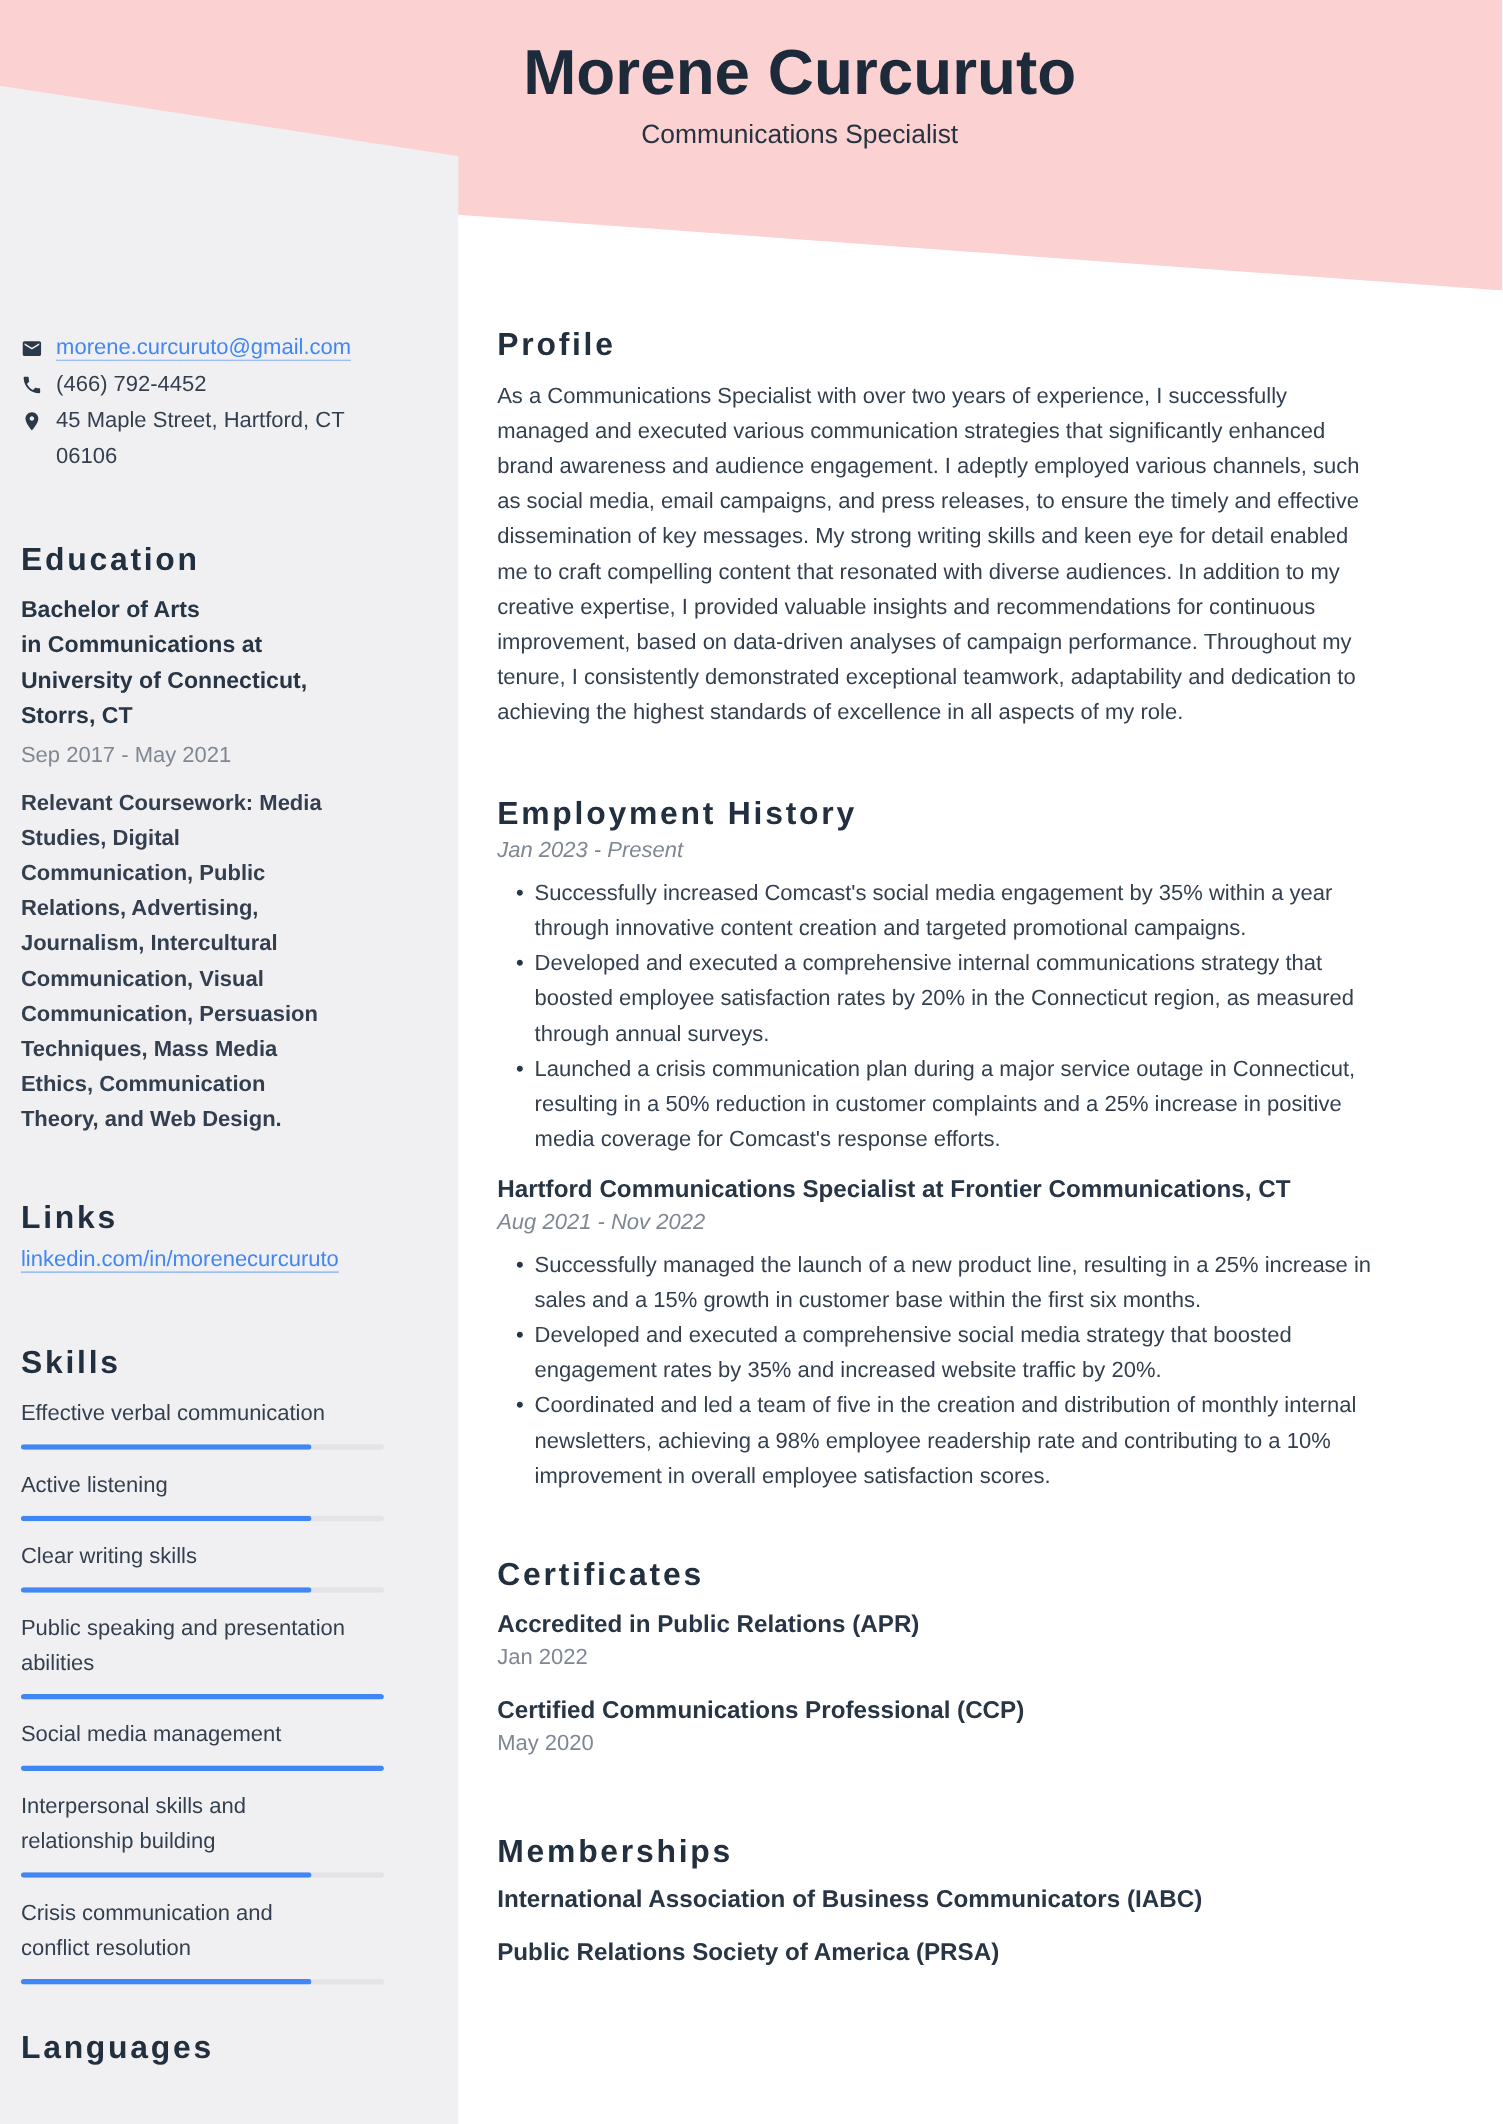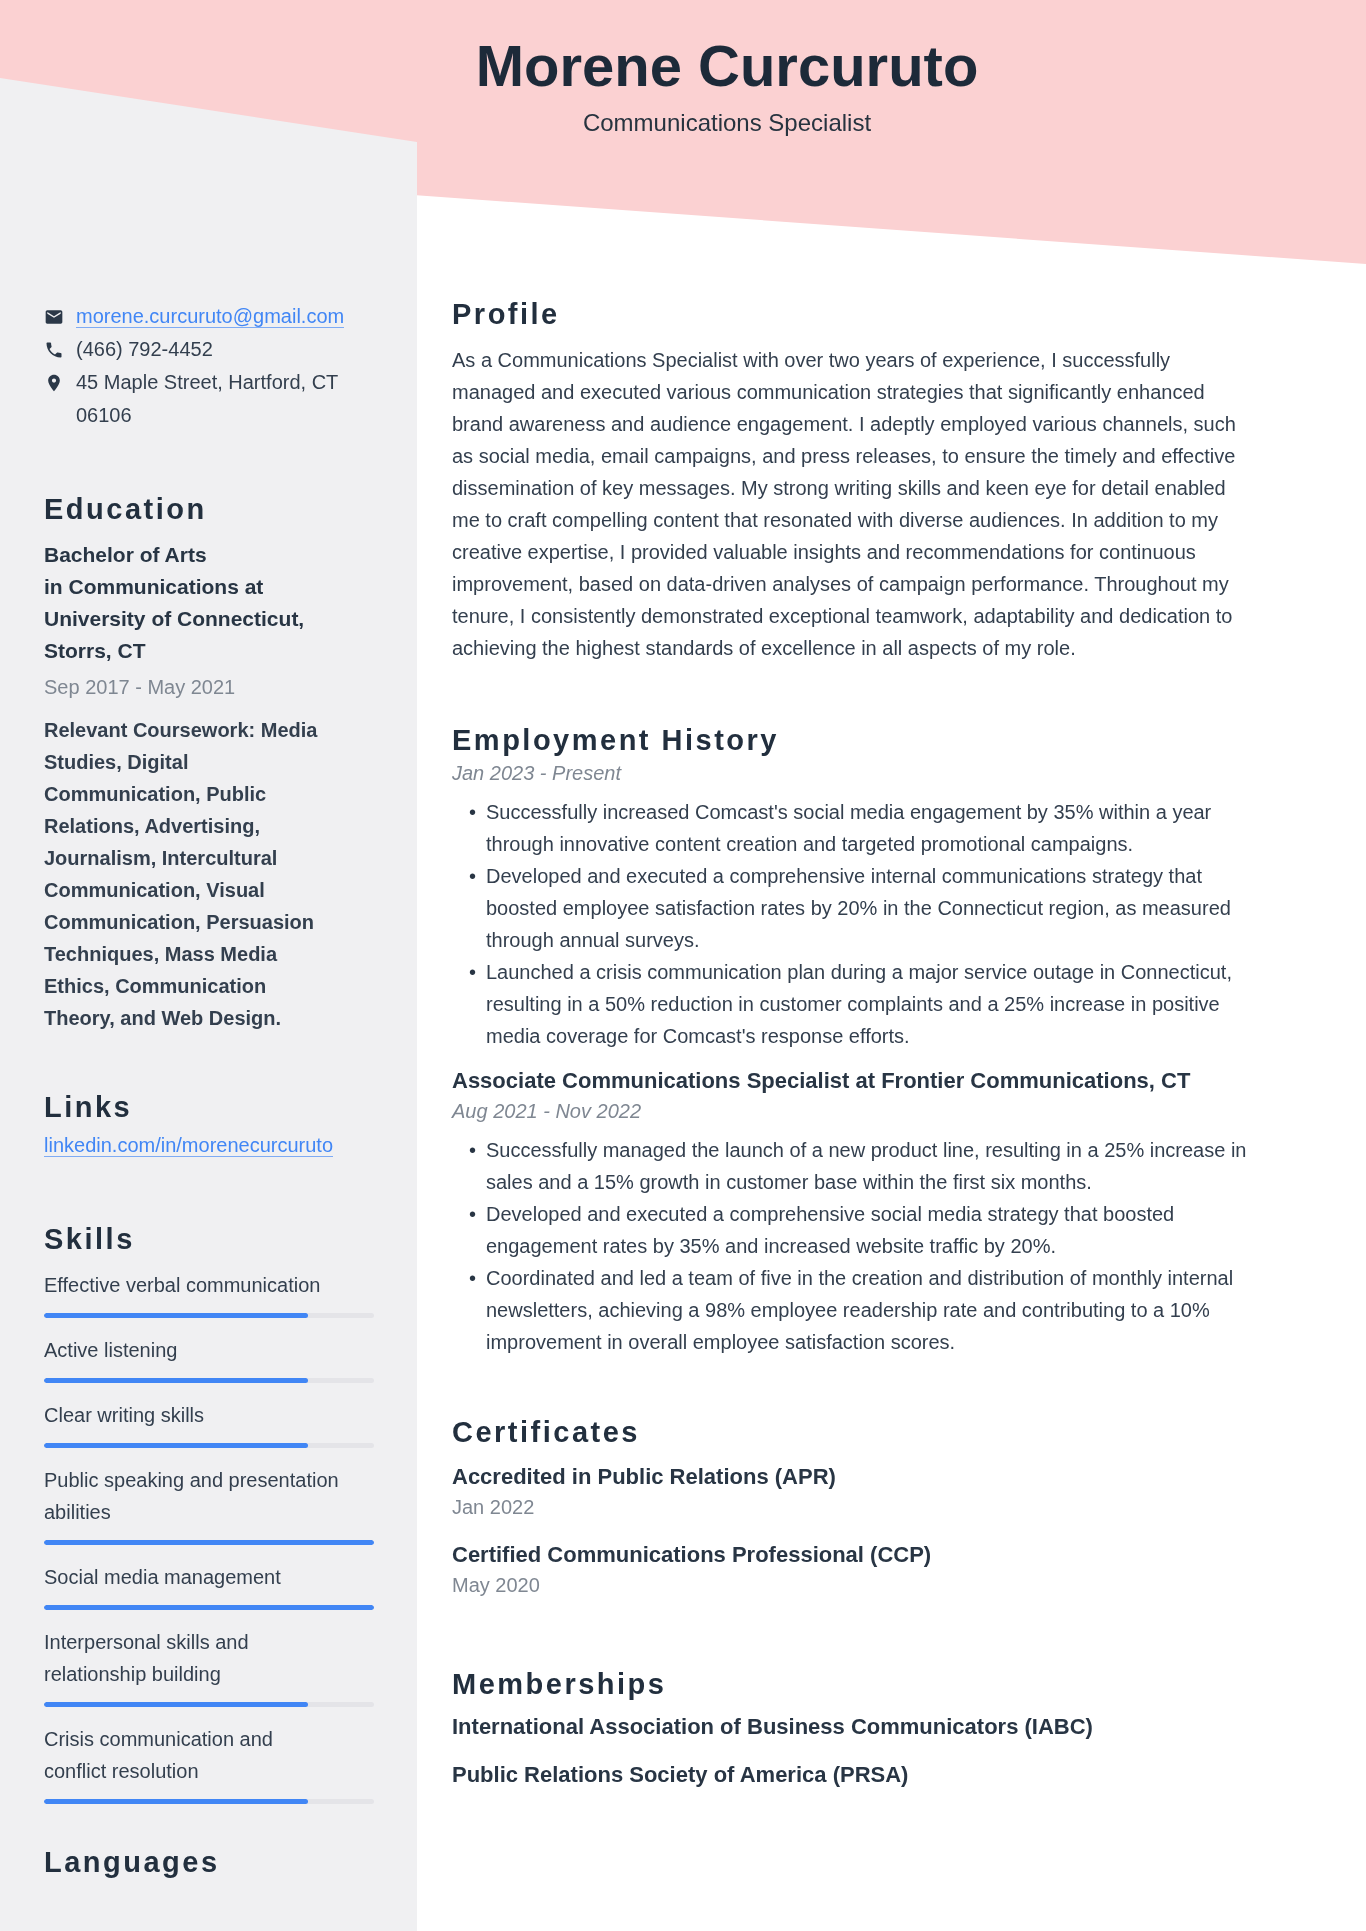--- a/index.html
+++ b/index.html
@@ -20,21 +20,21 @@
     clip-path:polygon(0 0,100% 0,100% 100%,0 62.5%);
   }
   .header-text{position:absolute;left:452px;top:34px;width:550px;text-align:center;z-index:3;}
   .name{font-size:58px;font-weight:bold;color:#1d2a39;line-height:64px;}
   .job-subtitle{font-size:24px;line-height:34px;color:#27333f;margin-top:8px;}
   
   .sidebar{
     position:absolute;left:0;top:0;width:417px;height:1931px;z-index:2;
     background:var(--sidebar_bg);
     clip-path:polygon(0 78px,100% 142px,100% 100%,0 100%);
-    padding:300px 39px 0 44px;font-size:20px;line-height:33px;
+    padding:300px 39px 0 19px;font-size:20px;line-height:33px;
   }
   .contact-row{display:flex;align-items:flex-start;gap:11px;}
   .contact-row .ic{flex:0 0 21px;height:33px;display:flex;align-items:center;}
   .contact-row svg{width:20px;height:20px;fill:#2b3848;}
   .contact-text{max-width:296px;}
   a.blue-link{color:var(--link);text-decoration:none;border-bottom:1.5px solid rgba(65,134,245,.65);}
   .side-heading{
     font-size:29px;font-weight:bold;letter-spacing:2.5px;color:var(--heading);
     line-height:36px;margin-top:59px;
   }
@@ -180,21 +180,21 @@
   <div>
     <div class="job-dates">Jan 2023 - Present</div>
     <ul class="bullets">
       <li>Successfully increased Comcast's social media engagement by 35% within a year through innovative content creation and targeted promotional campaigns.</li>
       <li>Developed and executed a comprehensive internal communications strategy that boosted employee satisfaction rates by 20% in the Connecticut region, as measured through annual surveys.</li>
       <li>Launched a crisis communication plan during a major service outage in Connecticut, resulting in a 50% reduction in customer complaints and a 25% increase in positive media coverage for Comcast's response efforts.</li>
     </ul>
   </div>
 
   <div>
-    <div class="job-title second">Associate Communications Specialist at Frontier Communications, CT</div>
+    <div class="job-title second">Hartford Communications Specialist at Frontier Communications, CT</div>
     <div class="job-dates">Aug 2021 - Nov 2022</div>
     <ul class="bullets">
       <li>Successfully managed the launch of a new product line, resulting in a 25% increase in sales and a 15% growth in customer base within the first six months.</li>
       <li>Developed and executed a comprehensive social media strategy that boosted engagement rates by 35% and increased website traffic by 20%.</li>
       <li>Coordinated and led a team of five in the creation and distribution of monthly internal newsletters, achieving a 98% employee readership rate and contributing to a 10% improvement in overall employee satisfaction scores.</li>
     </ul>
   </div>
 
   <div class="main-heading certs-heading">Certificates</div>
   <div>

